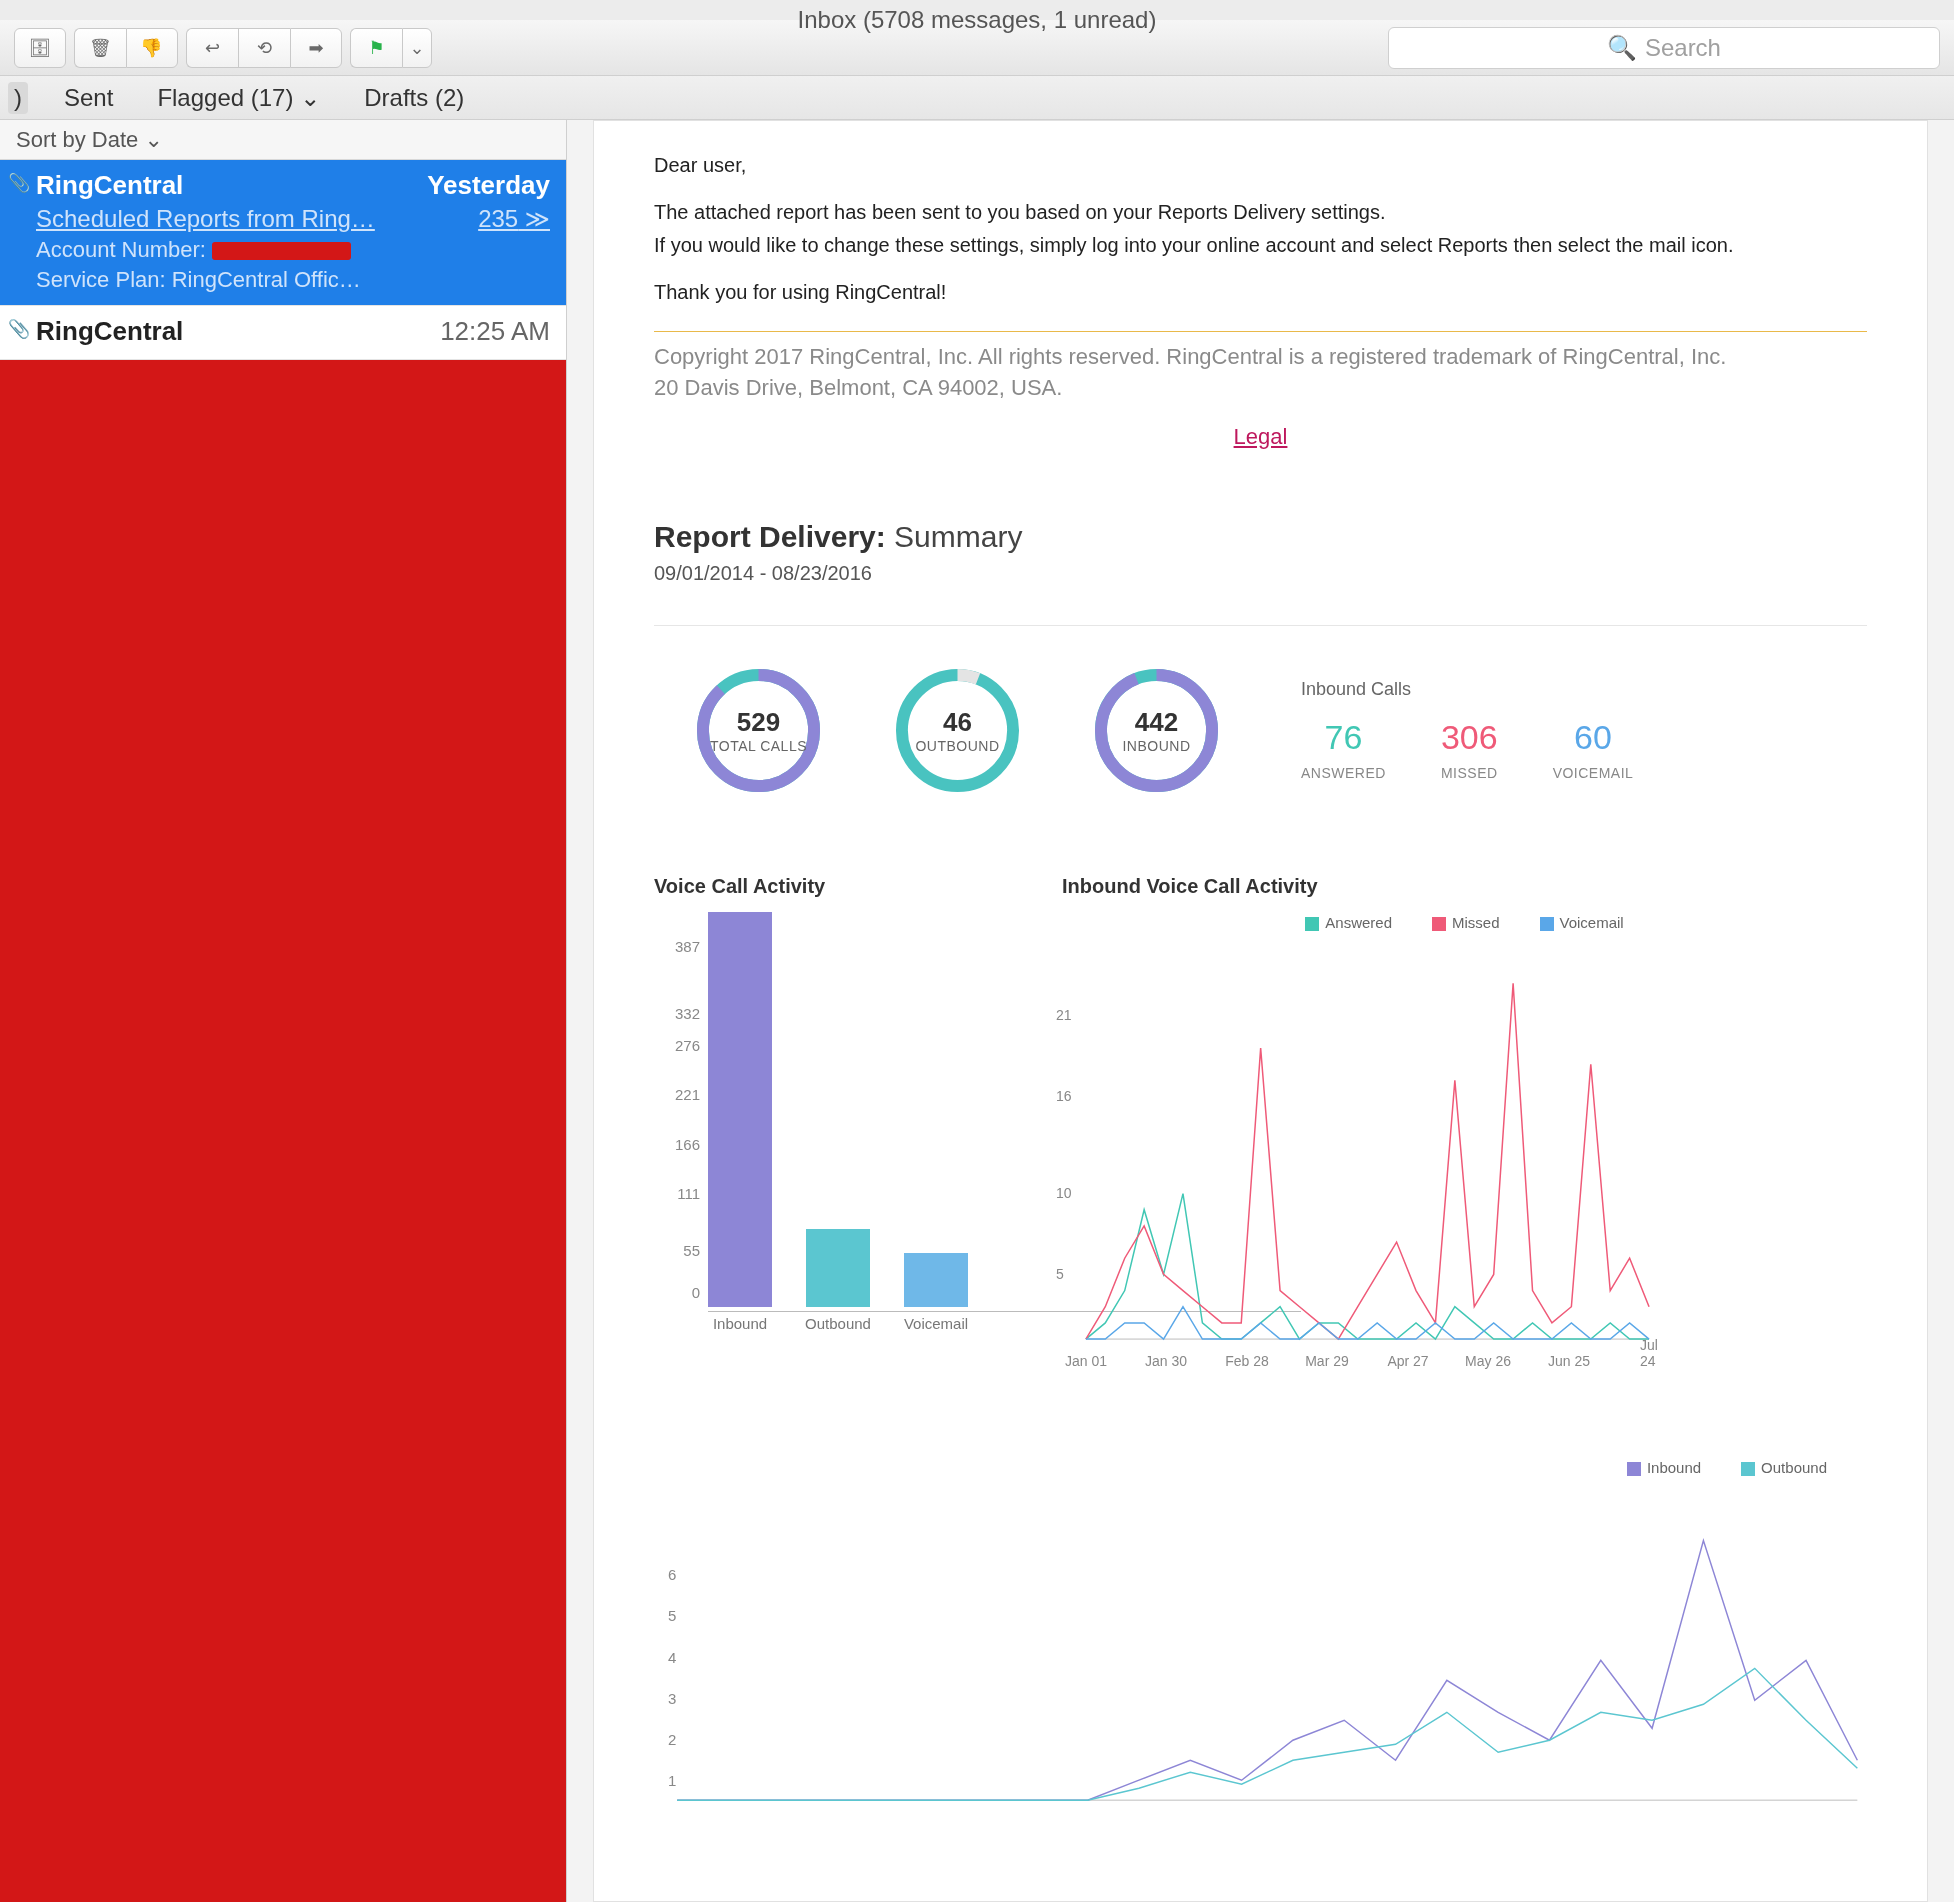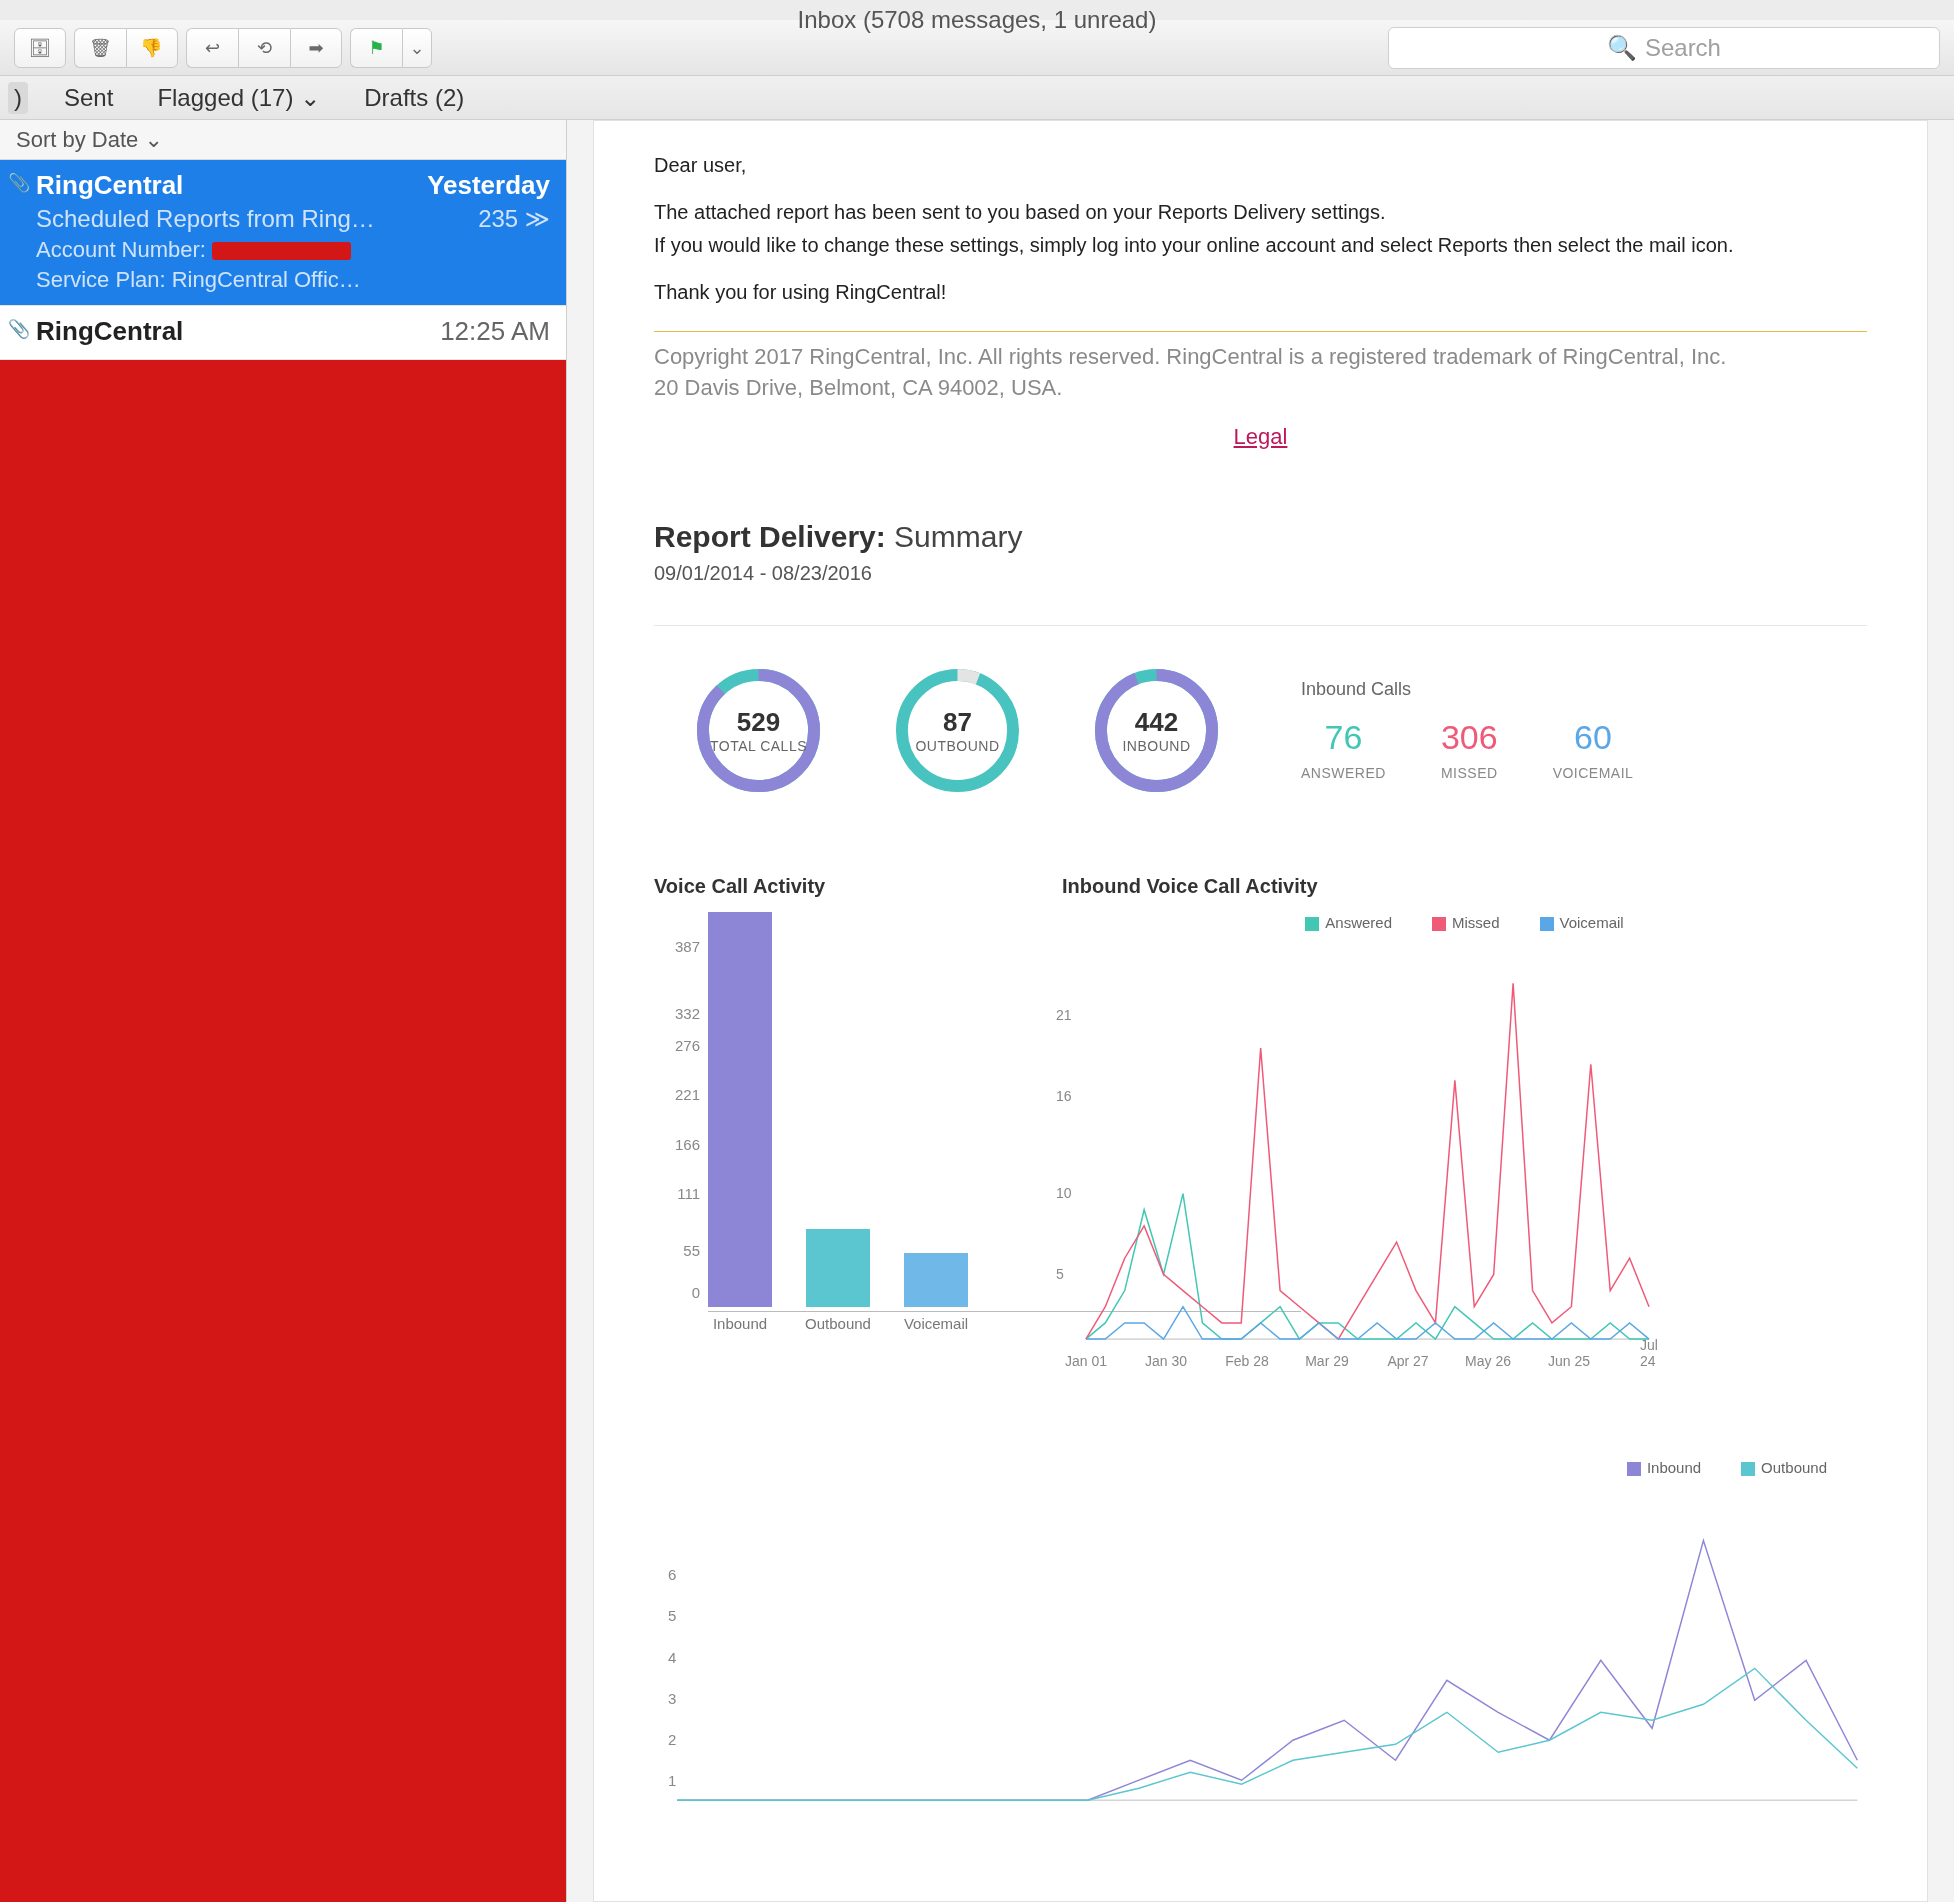--- a/index.html
+++ b/index.html
@@ -80,21 +80,21 @@
     padding:10px 16px 12px 36px;
     border-bottom:1px solid #e4e4e4;
     position:relative;
   }
   .msg .clip {
     position:absolute; left:8px; top:12px; color:#8a8a8a; font-size:18px;
   }
   .msg.sel { background:#1f7fe8; color:#fff; }
   .msg.sel .sub, .msg.sel .meta2 { color:#cfe3fb; }
   .msg .row1 { display:flex; justify-content:space-between; font-size:26px; font-weight:600; }
-  .msg .sub { font-size:24px; margin-top:4px; display:flex; justify-content:space-between; }
+  .msg .sub { font-size:24px; margin-top:4px; display:flex; justify-content:space-between;text-decoration:underline; }
   .msg .meta2 { font-size:22px; margin-top:4px; color:#9aa0a6; }
   .redacted {
     display:inline-block; width:139px; height:18px; background:#d31717; vertical-align:middle; border-radius:3px;
   }
   .redblock { flex:1; background:#d31717; }
   
   .content {
     flex:1; background:#f3f3f3; overflow:auto;
   }
   .content-inner {
@@ -279,21 +279,21 @@
   </svg>
   <div class="center">
                   <div class="num">529</div>
                   <div class="lbl">TOTAL CALLS</div>
                 </div></div>
               <div class="donut"><svg viewBox="0 0 130 130">
     <circle cx="65" cy="65" r="56" fill="none" stroke="#49c3c0" stroke-width="12"></circle>
     <circle cx="65" cy="65" r="56" fill="none" stroke="#e4e4e4" stroke-width="12" stroke-dasharray="21.111502632123408 330.7468745699334"></circle>
   </svg>
   <div class="center">
-                  <div class="num">87</div>
+                  <div class="num">46</div>
                   <div class="lbl">OUTBOUND</div>
                 </div></div>
               <div class="donut"><svg viewBox="0 0 130 130">
     <circle cx="65" cy="65" r="56" fill="none" stroke="#49c3c0" stroke-width="12"></circle>
     <circle cx="65" cy="65" r="56" fill="none" stroke="#8d86d6" stroke-width="12" stroke-dasharray="330.7468745699334 21.111502632123404"></circle>
   </svg>
   <div class="center">
                   <div class="num">442</div>
                   <div class="lbl">INBOUND</div>
                 </div></div>

